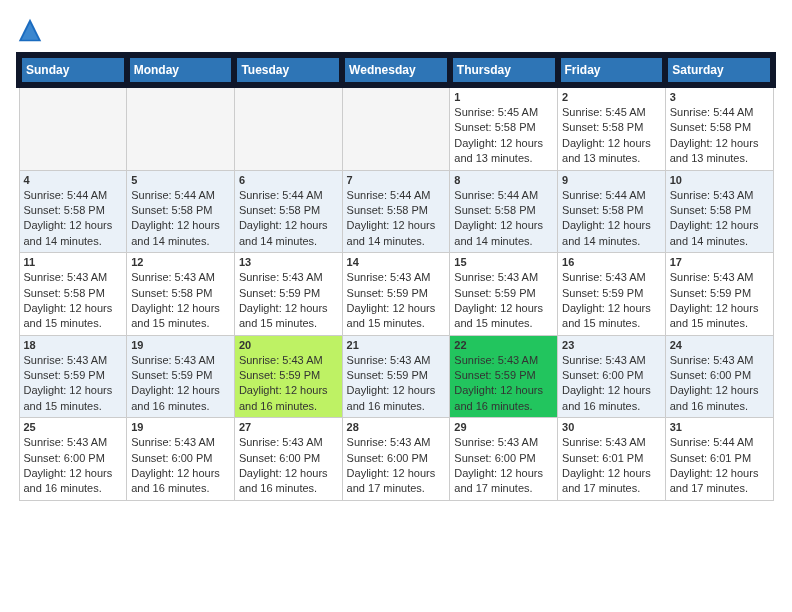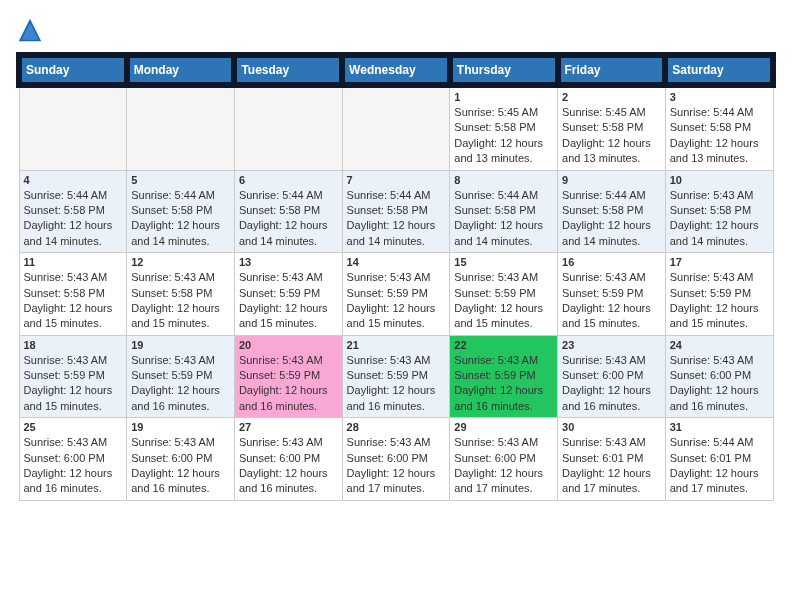--- a/index.html
+++ b/index.html
@@ -268,21 +268,21 @@
 Daylight: 12 hours
 and 15 minutes.</div>
           </td>
           <td style="background: rgb(234, 241, 248);">
             <span class="day-num">19</span>
             <div class="day-info" style="white-space: pre-line;">Sunrise: 5:43 AM
 Sunset: 5:59 PM
 Daylight: 12 hours
 and 16 minutes.</div>
           </td>
-          <td style="background: #f9a8d4; margin-top: 20px;">
+          <td style="background: #bef264; margin-top: 20px;">
             <span class="day-num">20</span>
             <div class="day-info" style="white-space: pre-line;">Sunrise: 5:43 AM
 Sunset: 5:59 PM
 Daylight: 12 hours
 and 16 minutes.</div>
           </td>
           <td style="background: rgb(234, 241, 248);">
             <span class="day-num">21</span>
             <div class="day-info" style="white-space: pre-line;">Sunrise: 5:43 AM
 Sunset: 5:59 PM

